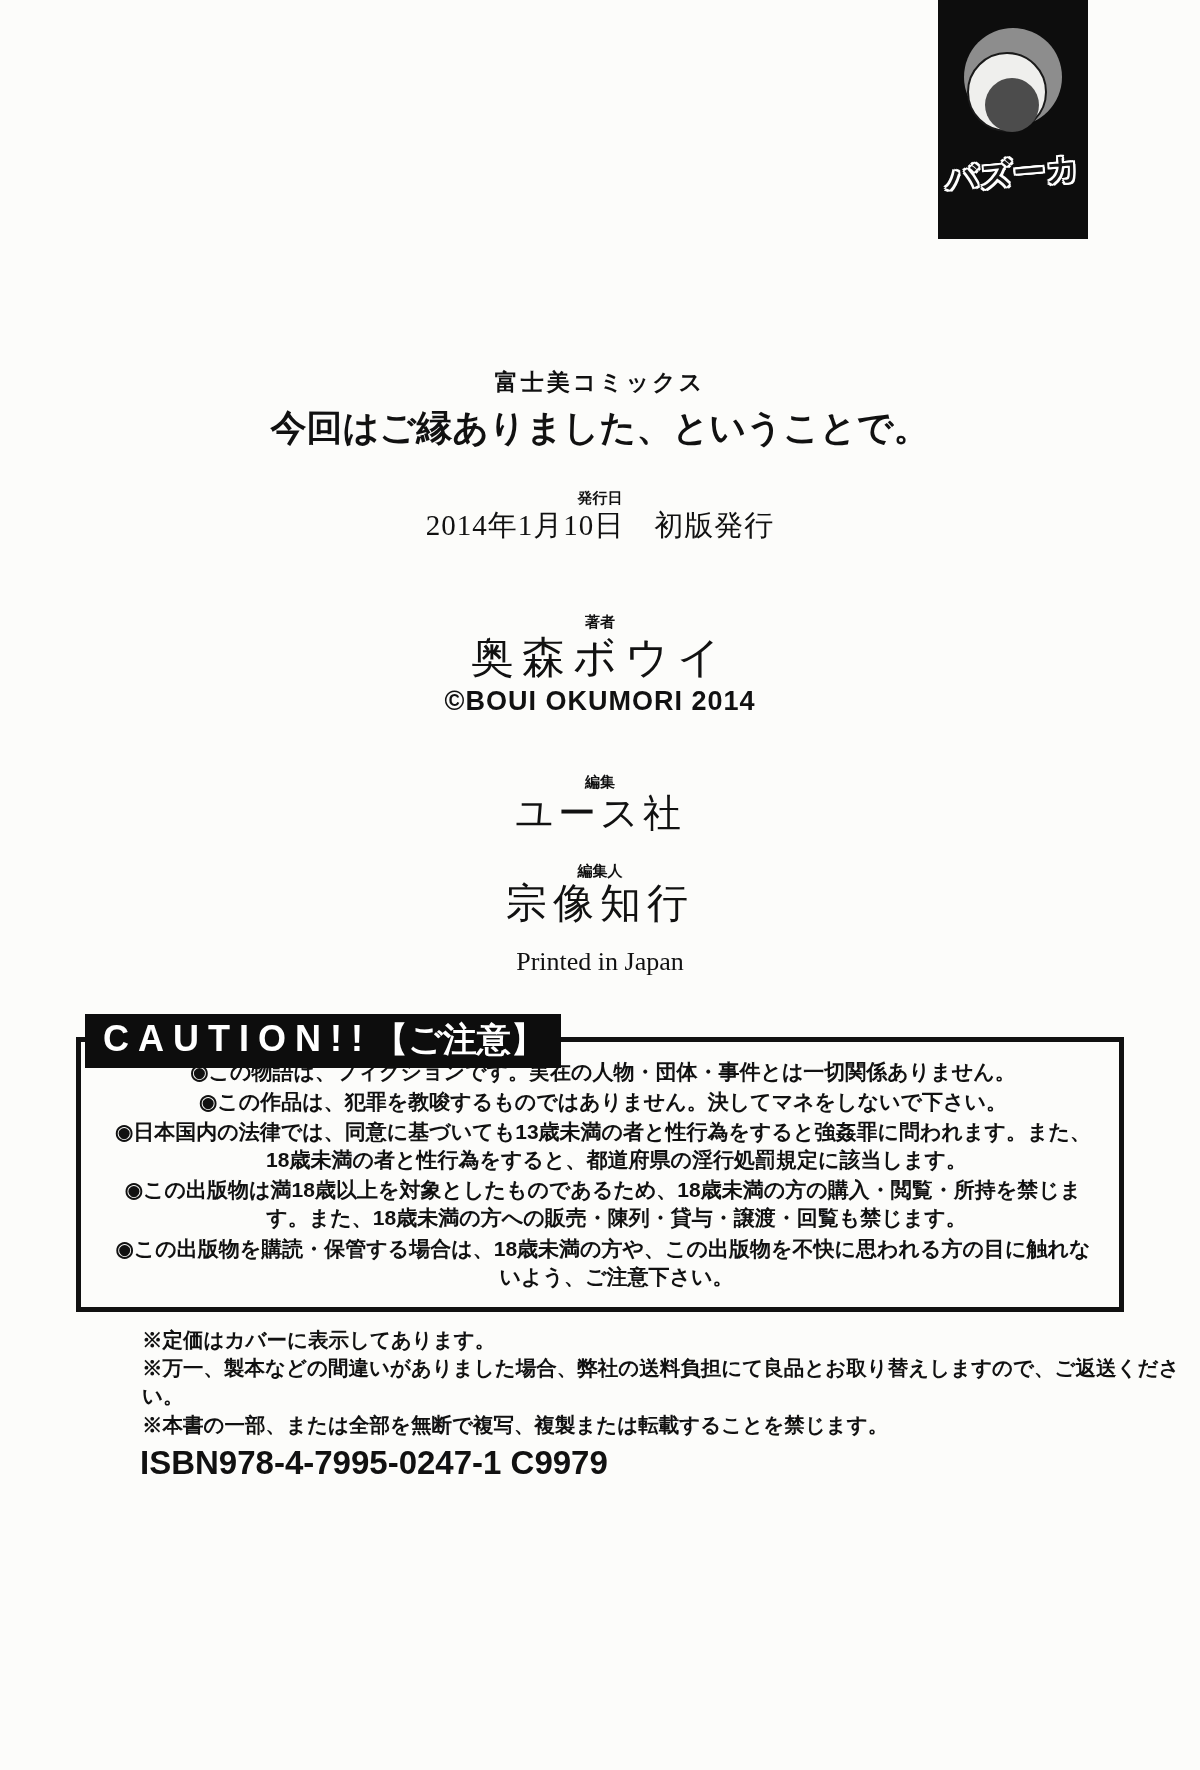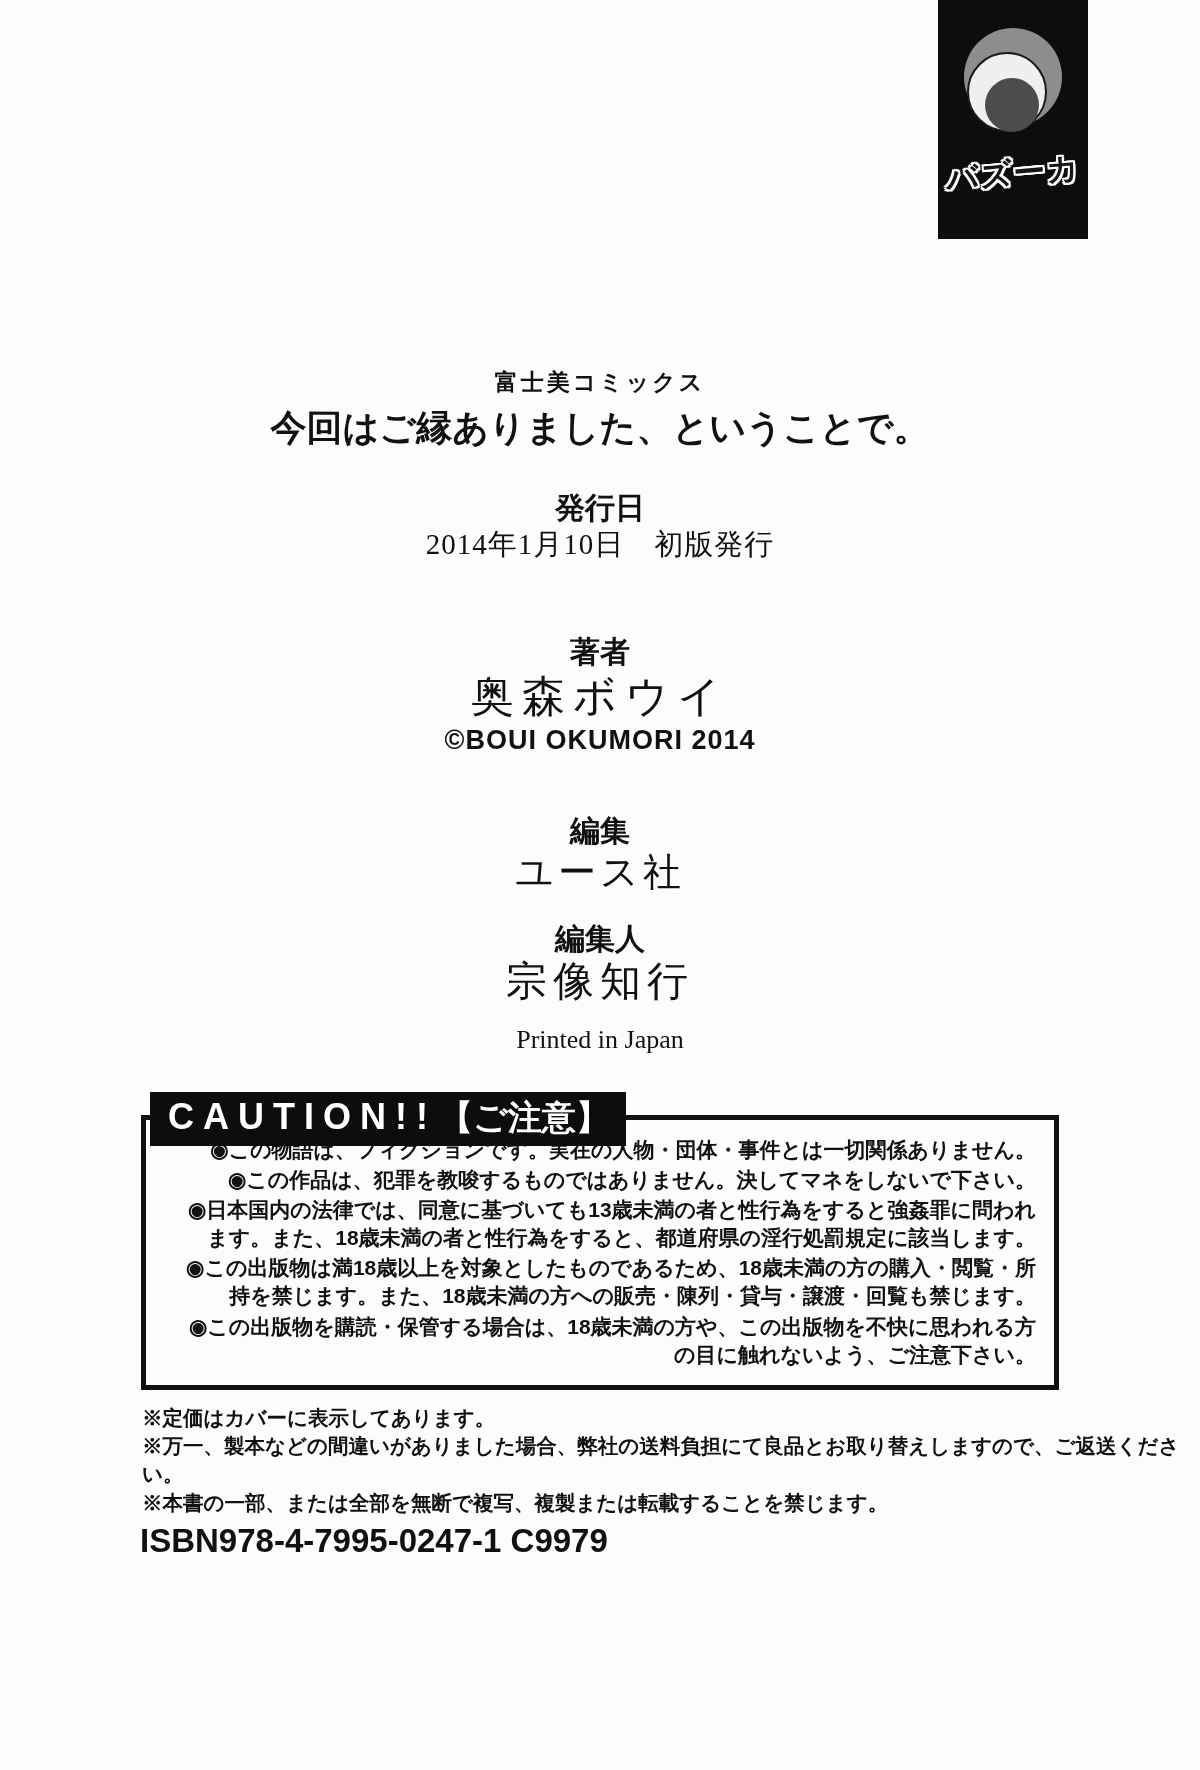--- a/index.html
+++ b/index.html
@@ -55,21 +55,21 @@
   
   .main { padding-top: 370px; text-align: center; }
   .series-label { font-size: 23px; font-weight: 900; letter-spacing: 3px; line-height: 1.1; }
   .book-title {
     margin: 10px 0 0;
     font-size: 36px;
     font-weight: 900;
     letter-spacing: 0;
     line-height: 1.3;
   }
-  .sec-label { font-size: 30px; font-weight: 900; line-height: 1.3; }
+  .sec-label { font-size: 15px; font-weight: 900; line-height: 1.3; }
   .val { font-family: "Liberation Serif", serif; font-weight: 400; }
   .mt-hakkobi   { margin-top: 36px; }
   .val-date     { font-size: 29px; line-height: 1.2; letter-spacing: 1px; }
   .mt-chosha    { margin-top: 70px; }
   .val-author   { font-size: 43px; line-height: 1.2; letter-spacing: 8px; }
   .val-copy     { margin-top: 2px; font-family: "Liberation Sans", sans-serif; font-weight: 700; font-size: 27px; line-height: 1.2; letter-spacing: 1px; }
   .mt-henshu    { margin-top: 54px; }
   .val-henshu   { font-size: 38px; line-height: 1.2; letter-spacing: 4px; }
   .mt-henshunin { margin-top: 24px; }
   .val-name41   { font-size: 41px; line-height: 1.15; letter-spacing: 6px; }
@@ -77,25 +77,25 @@
   .mt-hakkosho  { margin-top: 12px; }
   .val-company  { font-size: 41px; line-height: 1.15; letter-spacing: 2px; }
   .val-address  { font-size: 27px; line-height: 1.15; margin-top: 2px; }
   .val-contacts { font-size: 27px; line-height: 1.15; margin-top: 2px; }
   .printed      { margin-top: 18px; font-family: "Liberation Serif", serif; font-size: 26px; line-height: 1.2; }
 
   
   .caution-box {
     position: relative;
     margin: 60px auto 0;
-    width: 918px;
+    width: 1048px;
     box-sizing: border-box;
     border: 5px solid #111;
     padding: 14px 18px 14px 24px;
-    text-align: right;
+    text-align: center;
   }
   .caution-header {
     position: absolute;
     top: -28px; left: 4px;
     background: #0d0d0d;
     color: #fff;
     padding: 3px 16px 5px 18px;
     white-space: nowrap;
   }
   .caution-header .hdr-en {

